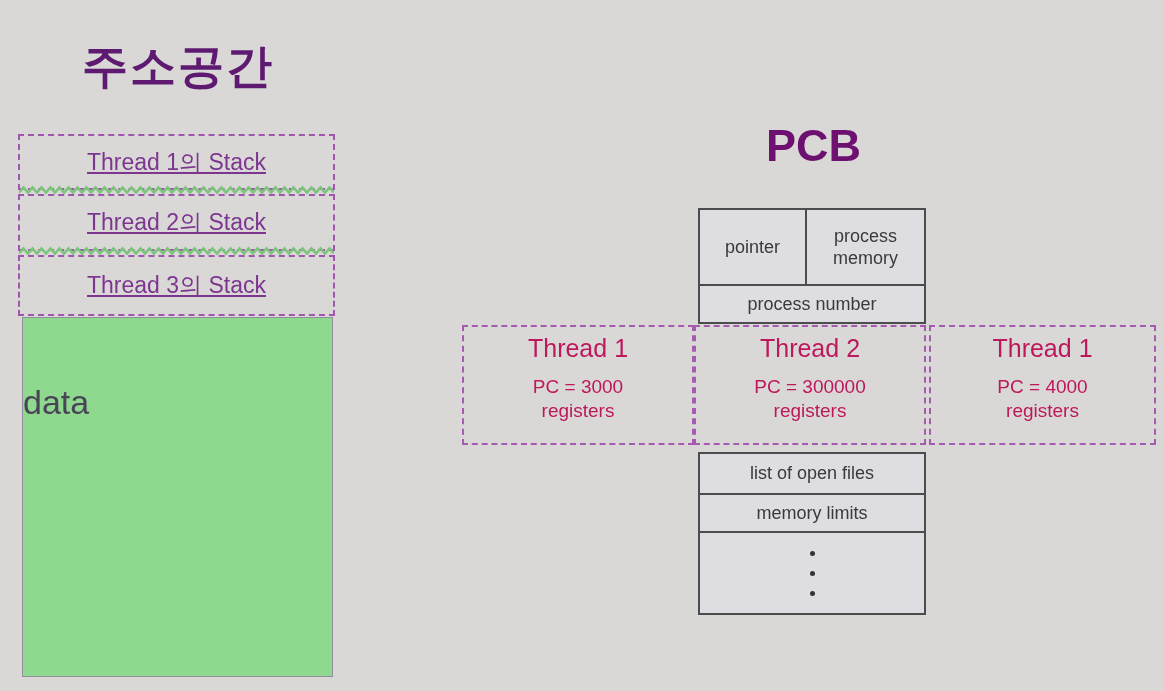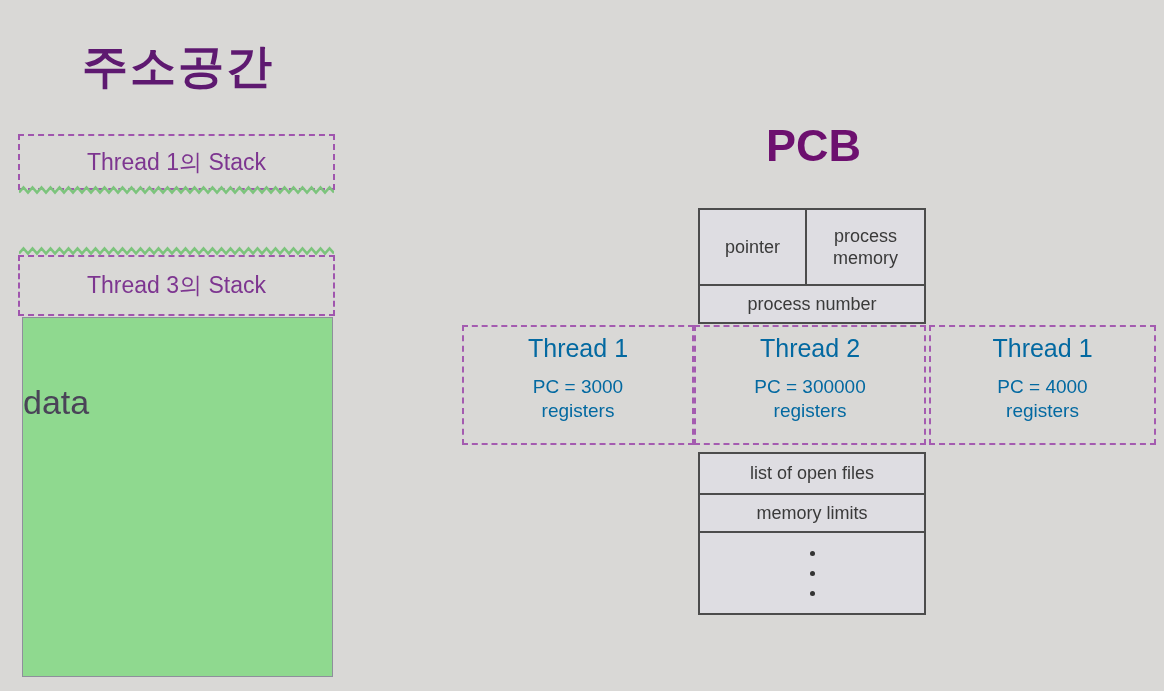--- a/index.html
+++ b/index.html
@@ -28,20 +28,21 @@
   .stack-box {
     position: absolute;
     left: 18px;
     width: 317px;
     border: 2px dashed #a055ae;
     display: flex;
     align-items: center;
     justify-content: center;
     font-size: 23px;
     color: #7d3590;
+    text-decoration: underline;
   }
   .stack-box.b1 { top: 134px; height: 56px; }
   .stack-box.b2 { top: 194px; height: 57px; }
   .stack-box.b3 { top: 255px; height: 61px; }
   .zigzag {
     position: absolute;
     left: 19px;
     width: 315px;
     height: 10px;
     z-index: 3;
@@ -119,41 +120,44 @@
     justify-content: center;
     gap: 15px;
   }
   .dot { width: 5px; height: 5px; border-radius: 50%; background: #333; }
 
   .thread-box {
     position: absolute;
     top: 325px;
     height: 120px;
     border: 2px dashed #a45bb0;
-    color: #0369a1;
+    color: #be185d;
     text-align: center;
     padding-top: 7px;
   }
   .thread-box.t1 { left: 462px; width: 232px; }
   .thread-box.t2 { left: 694px; width: 232px; }
   .thread-box.t3 { left: 929px; width: 227px; }
   .thread-name { font-size: 25px; }
   .thread-pc { font-size: 19px; margin-top: 13px; }
   .thread-regs { font-size: 19px; margin-top: 2px; }
 </style>
 </head>
 <body>
 
 <div id="canvas">
 
   <div class="addr-title">주소공간</div>
 
   <div class="stack-box b1">
     <span>Thread 1의 Stack</span>
   </div>
+  <div class="stack-box b2">
+    <span>Thread 2의 Stack</span>
+  </div>
   <div class="stack-box b3">
     <span>Thread 3의 Stack</span>
   </div>
 
   <svg class="zigzag z1" viewBox="0 0 315 10" preserveAspectRatio="none">
     <path d="M0,7.5 L4.5,2.5 L9,7.5 L13.5,2.5 L18,7.5 L22.5,2.5 L27,7.5 L31.5,2.5 L36,7.5 L40.5,2.5 L45,7.5 L49.5,2.5 L54,7.5 L58.5,2.5 L63,7.5 L67.5,2.5 L72,7.5 L76.5,2.5 L81,7.5 L85.5,2.5 L90,7.5 L94.5,2.5 L99,7.5 L103.5,2.5 L108,7.5 L112.5,2.5 L117,7.5 L121.5,2.5 L126,7.5 L130.5,2.5 L135,7.5 L139.5,2.5 L144,7.5 L148.5,2.5 L153,7.5 L157.5,2.5 L162,7.5 L166.5,2.5 L171,7.5 L175.5,2.5 L180,7.5 L184.5,2.5 L189,7.5 L193.5,2.5 L198,7.5 L202.5,2.5 L207,7.5 L211.5,2.5 L216,7.5 L220.5,2.5 L225,7.5 L229.5,2.5 L234,7.5 L238.5,2.5 L243,7.5 L247.5,2.5 L252,7.5 L256.5,2.5 L261,7.5 L265.5,2.5 L270,7.5 L274.5,2.5 L279,7.5 L283.5,2.5 L288,7.5 L292.5,2.5 L297,7.5 L301.5,2.5 L306,7.5 L310.5,2.5 L315,7.5" fill="none" stroke="#7cc47c" stroke-width="2.6"></path>
   </svg>
   <svg class="zigzag z2" viewBox="0 0 315 10" preserveAspectRatio="none">
     <path d="M0,7.5 L4.5,2.5 L9,7.5 L13.5,2.5 L18,7.5 L22.5,2.5 L27,7.5 L31.5,2.5 L36,7.5 L40.5,2.5 L45,7.5 L49.5,2.5 L54,7.5 L58.5,2.5 L63,7.5 L67.5,2.5 L72,7.5 L76.5,2.5 L81,7.5 L85.5,2.5 L90,7.5 L94.5,2.5 L99,7.5 L103.5,2.5 L108,7.5 L112.5,2.5 L117,7.5 L121.5,2.5 L126,7.5 L130.5,2.5 L135,7.5 L139.5,2.5 L144,7.5 L148.5,2.5 L153,7.5 L157.5,2.5 L162,7.5 L166.5,2.5 L171,7.5 L175.5,2.5 L180,7.5 L184.5,2.5 L189,7.5 L193.5,2.5 L198,7.5 L202.5,2.5 L207,7.5 L211.5,2.5 L216,7.5 L220.5,2.5 L225,7.5 L229.5,2.5 L234,7.5 L238.5,2.5 L243,7.5 L247.5,2.5 L252,7.5 L256.5,2.5 L261,7.5 L265.5,2.5 L270,7.5 L274.5,2.5 L279,7.5 L283.5,2.5 L288,7.5 L292.5,2.5 L297,7.5 L301.5,2.5 L306,7.5 L310.5,2.5 L315,7.5" fill="none" stroke="#7cc47c" stroke-width="2.6"></path>
   </svg>

